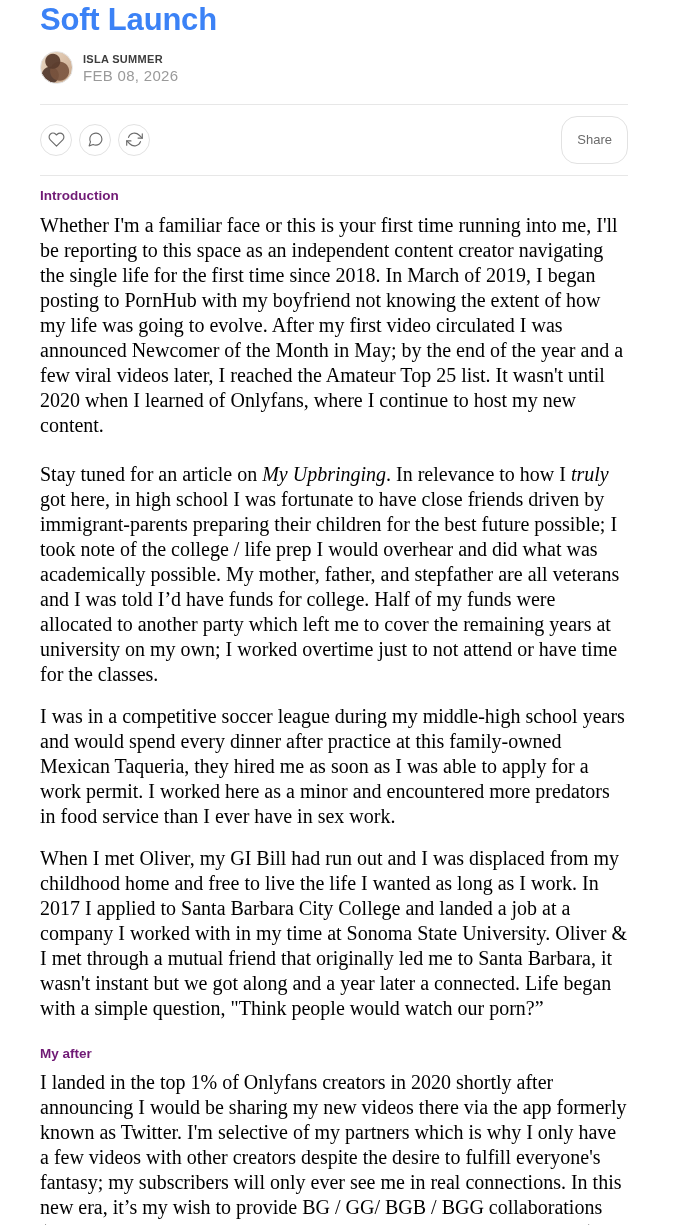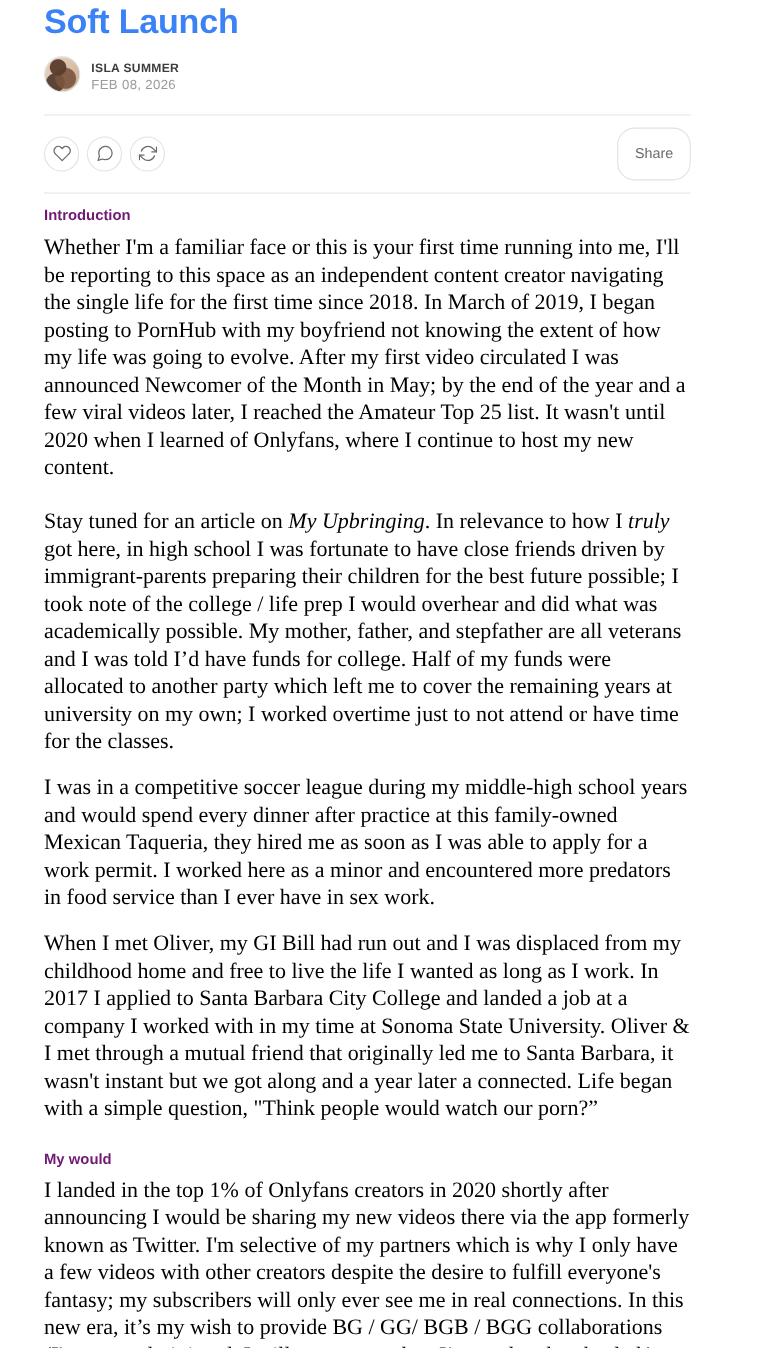--- a/index.html
+++ b/index.html
@@ -47,21 +47,21 @@
   .byline-meta { display: flex; flex-direction: column; gap: 2px; }
   .byline-author {
     font-size: 11px;
     font-weight: 600;
     color: #3d3d3d;
     letter-spacing: 0.3px;
     text-transform: uppercase;
     cursor: pointer;
   }
   .byline-date {
-    font-size: 12px;
+    font-size: 15px;
     font-weight: 400;
     color: #9a9a9a;
     letter-spacing: 0.3px;
     text-transform: uppercase;
   }
   
   .action-bar {
     margin-top: 20px;
     border-top: 1px solid #e7e7e7;
     border-bottom: 1px solid #e7e7e7;
@@ -166,21 +166,21 @@
       <section class="section">
         <h3>Introduction</h3>
         <p><span>Whether I'm a familiar face or this is your first time running into me, I'll be reporting to this space as an independent content creator navigating the single life for the first time since 2018. In March of 2019, I began posting to PornHub with my boyfriend not knowing the extent of how my life was going to evolve. After my first video circulated I was announced Newcomer of the Month in May; by the end of the year and a few viral videos later, I reached the Amateur Top 25 list. It wasn't until 2020 when I learned of Onlyfans, where I continue to host my new content.</span></p>
       </section>
       <section class="section">
         <p><span>Stay tuned for an article on </span><em>My Upbringing</em><span>. In relevance to how I </span><em>truly</em><span> got here, in high school I was fortunate to have close friends driven by immigrant-parents preparing their children for the best future possible; I took note of the college / life prep I would overhear and did what was academically possible. My mother, father, and stepfather are all veterans and I was told I’d have funds for college. Half of my funds were allocated to another party which left me to cover the remaining years at university on my own; I worked overtime just to not attend or have time for the classes.</span></p>
         <p><span>I was in a competitive soccer league during my middle-high school years and would spend every dinner after practice at this family-owned Mexican Taqueria, they hired me as soon as I was able to apply for a work permit. I worked here as a minor and encountered more predators in food service than I ever have in sex work.</span></p>
         <p><span>When I met Oliver, my GI Bill had run out and I was displaced from my childhood home and free to live the life I wanted as long as I work. In 2017 I applied to Santa Barbara City College and landed a job at a company I worked with in my time at Sonoma State University. Oliver &amp; I met through a mutual friend that originally led me to Santa Barbara, it wasn't instant but we got along and a year later a connected. Life began with a simple question, "Think people would watch our porn?”</span></p>
       </section>
       <section class="section">
-        <h3>My would</h3>
+        <h3>My after</h3>
         <p><span>I landed in the top 1% of Onlyfans creators in 2020 shortly after announcing I would be sharing my new videos there via the app formerly known as Twitter. I'm selective of my partners which is why I only have a few videos with other creators despite the desire to fulfill everyone's fantasy; my subscribers will only ever see me in real connections. In this new era, it’s my wish to provide BG / GG/ BGB / BGG collaborations (I'm currently injured, I will announce when I’m ready when healed.) Stay tuned for my article on </span><em>Expectations &amp; How to Make the Most of my Onlyfans Page</em><span>.</span></p>
       </section>
       <section class="section">
       </section>
       <section class="section">
         <h3>Closing childhood</h3>
         <p></p>
       </section>
     </div>
 

